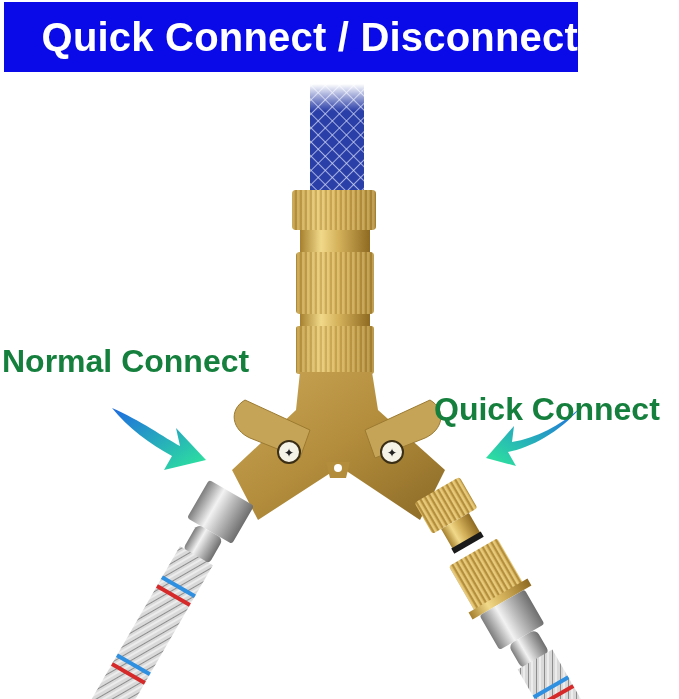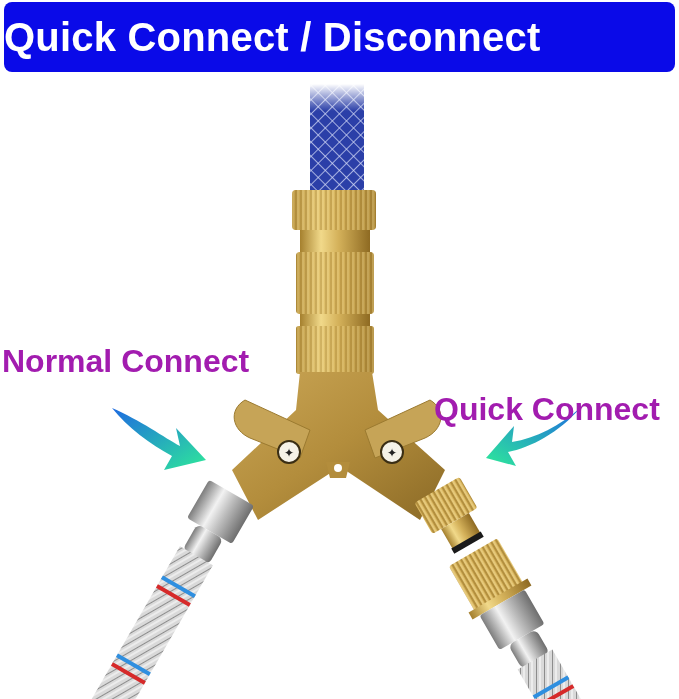--- a/index.html
+++ b/index.html
@@ -1,26 +1,26 @@
 <!DOCTYPE html>
 <html><head>
 <meta charset="utf-8">
 <style>
   html, body { margin:0; padding:0; background:#ffffff; }
   body { width:679px; height:699px; position:relative; overflow:hidden; font-family:"Liberation Sans", sans-serif; }
   .banner {
-    position:absolute; left:4px; top:2px; width:671px; height:70px;
-    border-radius:8px; display:flex; align-items:center; justify-content:flex-start;
+    position:absolute; left:4px; top:2px; width:574px; height:70px;
+    border-radius:0; display:flex; align-items:center; justify-content:flex-end;
   }
   .banner-title {
     color:#ffffff; font-weight:bold; font-size:40px; letter-spacing:0.2px;
     font-family:"Liberation Sans", sans-serif;
   }
   .label {
-    position:absolute; color:#a21caf; font-weight:bold; font-size:32px;
+    position:absolute; color:#15803d; font-weight:bold; font-size:32px;
     font-family:"Liberation Sans", sans-serif; white-space:nowrap;
   }
   .label-left { left:2px; top:343px; }
   .label-right { left:434px; top:347px;margin-top:44px; }
   svg.scene { position:absolute; left:0; top:0; }
 </style>
 </head>
 <body>
 
 <div class="banner" style="background:#0a0ae8;">

